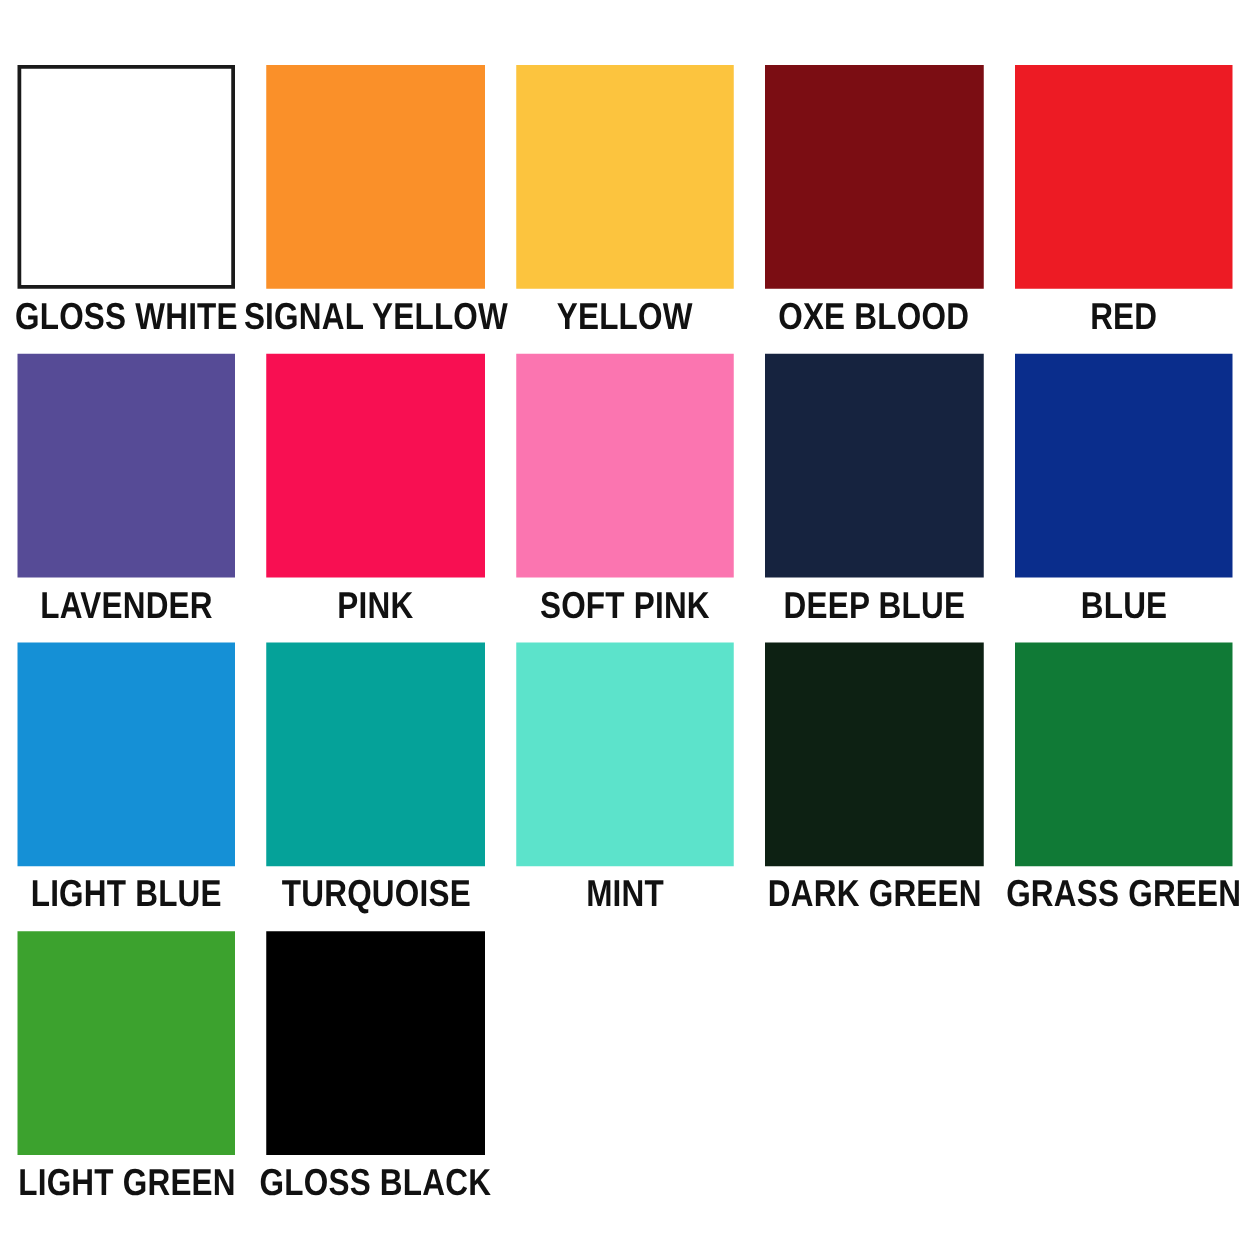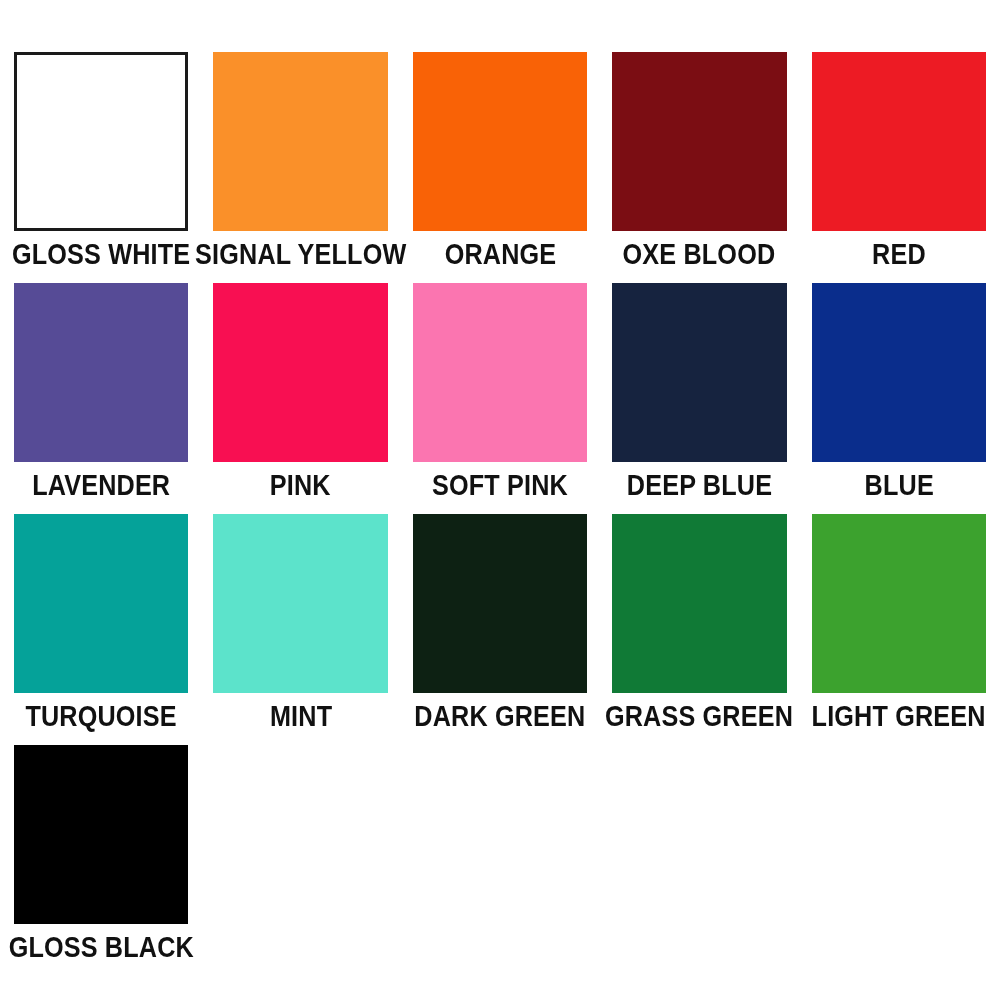--- a/index.html
+++ b/index.html
@@ -78,22 +78,22 @@
   <div class="swatch-grid">
       <div class="swatch-cell">
         <div class="swatch-chip outlined" style="background: rgb(255, 255, 255);"></div>
         <div class="swatch-label">GLOSS WHITE</div>
       </div>
       <div class="swatch-cell">
         <div class="swatch-chip" style="background: rgb(250, 144, 41);"></div>
         <div class="swatch-label">SIGNAL YELLOW</div>
       </div>
       <div class="swatch-cell">
-        <div class="swatch-chip" style="background: rgb(249, 98, 6);"></div>
-        <div class="swatch-label">ORANGE</div>
+        <div class="swatch-chip" style="background: rgb(252, 196, 62);"></div>
+        <div class="swatch-label">YELLOW</div>
       </div>
       <div class="swatch-cell">
         <div class="swatch-chip" style="background: rgb(123, 13, 19);"></div>
         <div class="swatch-label">OXE BLOOD</div>
       </div>
       <div class="swatch-cell">
         <div class="swatch-chip" style="background: rgb(237, 27, 36);"></div>
         <div class="swatch-label">RED</div>
       </div>
       <div class="swatch-cell">
@@ -110,20 +110,24 @@
       </div>
       <div class="swatch-cell">
         <div class="swatch-chip" style="background: rgb(22, 35, 63);"></div>
         <div class="swatch-label">DEEP BLUE</div>
       </div>
       <div class="swatch-cell">
         <div class="swatch-chip" style="background: rgb(10, 45, 140);"></div>
         <div class="swatch-label">BLUE</div>
       </div>
       <div class="swatch-cell">
+        <div class="swatch-chip" style="background: rgb(21, 144, 214);"></div>
+        <div class="swatch-label">LIGHT BLUE</div>
+      </div>
+      <div class="swatch-cell">
         <div class="swatch-chip" style="background: rgb(5, 162, 153);"></div>
         <div class="swatch-label">TURQUOISE</div>
       </div>
       <div class="swatch-cell">
         <div class="swatch-chip" style="background: rgb(92, 227, 203);"></div>
         <div class="swatch-label">MINT</div>
       </div>
       <div class="swatch-cell">
         <div class="swatch-chip" style="background: rgb(13, 33, 19);"></div>
         <div class="swatch-label">DARK GREEN</div>

